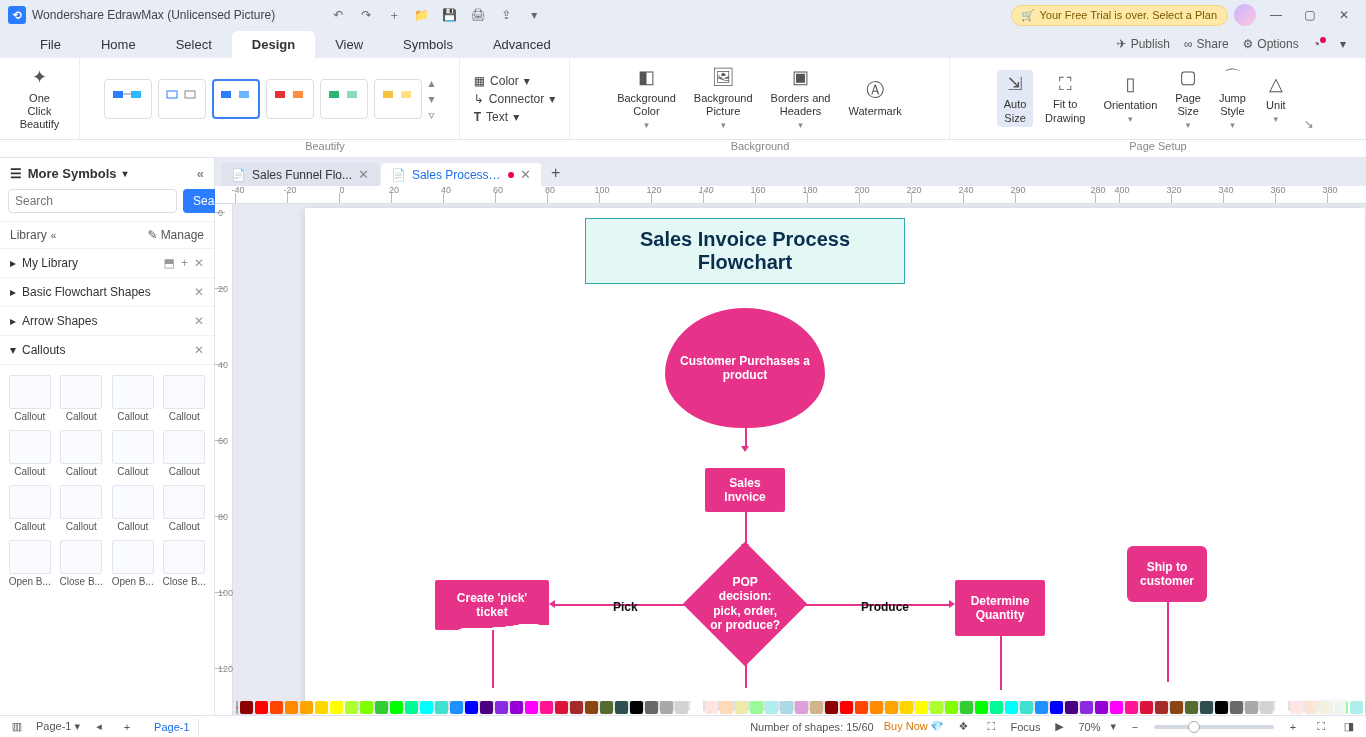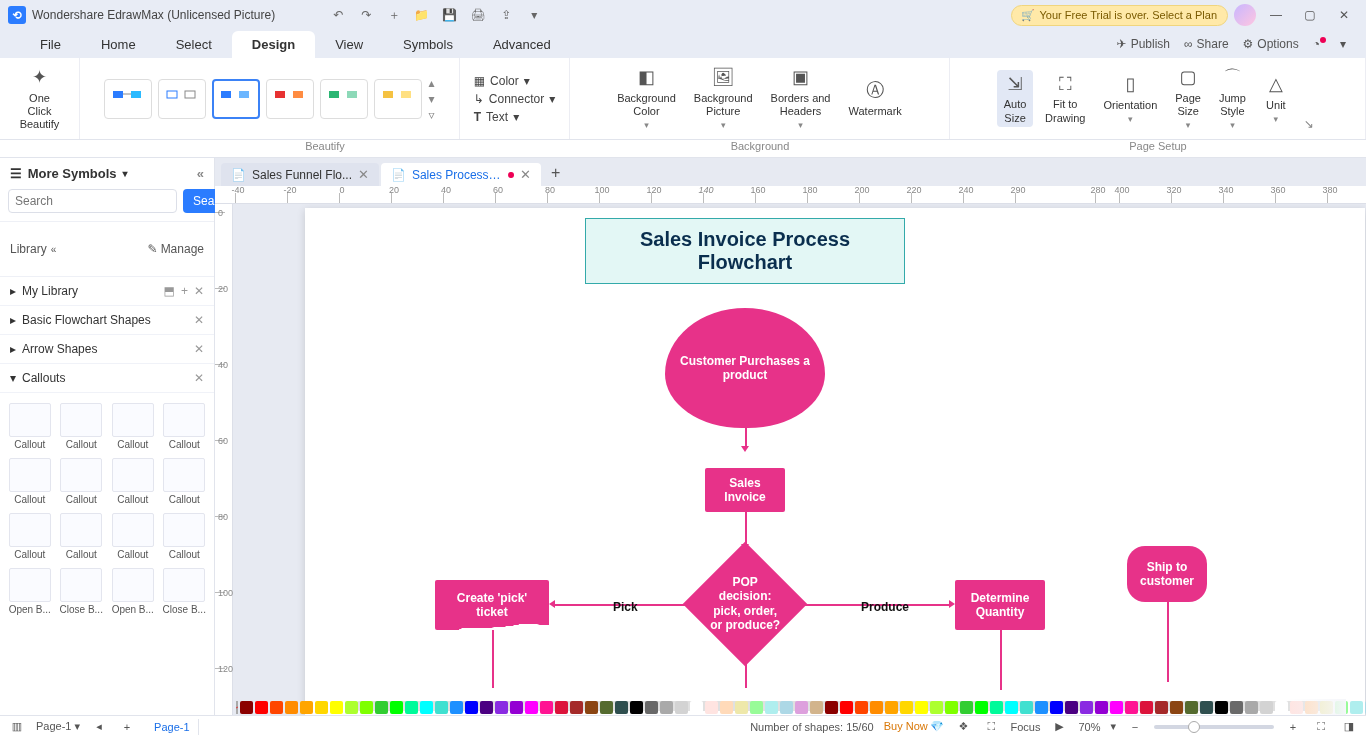--- a/index.html
+++ b/index.html
@@ -40,21 +40,21 @@
 .rl-cell{display:flex;align-items:flex-start;justify-content:center;}
 
 
 .workspace { display: flex; height: calc(737px - 30px - 28px - 82px - 18px - 22px); }
 .sidebar { width: 215px; background: #fff; border-right: 1px solid #e1e4ec; display: flex; flex-direction: column; }
 .side-hdr { display: flex; align-items: center; padding: 8px 10px; gap: 6px; font-weight: 600; font-size: 13px; }
 .side-hdr .chev { margin-left: auto; color: #888;}
 .side-search { display: flex; gap: 6px; padding: 0 8px 8px; }
 .side-search input { flex: 1; border: 1px solid #dcdfe8; border-radius: 4px; padding: 4px 6px; font-size: 12px;}
 .side-search button { background: #2b7cff; color:#fff; border:none; border-radius:4px; padding: 4px 10px; font-size:12px;}
-.side-libhdr { display: flex; align-items: center; padding: 20px 10px; font-size: 12px; color:#555; border-top:1px solid #eef0f6; border-bottom:1px solid #eef0f6;}
+.side-libhdr { display: flex; align-items: center; padding: 6px 10px; font-size: 12px; color:#555; border-top:1px solid #eef0f6; border-bottom:1px solid #eef0f6;}
 .side-libhdr .mg { margin-left:auto; display:flex; gap:3px; align-items:center;}
 .side-cat { display: flex; align-items: center; padding: 7px 10px; font-size: 12px; color:#333; border-bottom:1px solid #f0f2f8; gap:6px;}
 .side-cat .close { margin-left:auto; color:#999;}
 .side-gallery { flex:1; overflow:auto; padding: 6px 4px; }
 .gal-row { display: grid; grid-template-columns: repeat(4, 1fr); }
 .gal-item { display:flex; flex-direction:column; align-items:center; gap:2px; padding:4px 2px; font-size:10px; color:#555;}
 .gal-thumb { width:42px; height:34px; border:1px solid #e3e5ee; background:#fafbff; border-radius:2px; position:relative;}
 
 
 .canvas-area { flex:1; display:flex; flex-direction:column; position:relative; background:#e7eaf2;}
@@ -77,21 +77,21 @@
 
 .fc-title { position:absolute; left:280px; top:10px; width:320px; height:66px; border:1px solid #3aa; background:#e3f7f5; display:flex; align-items:center; justify-content:center; text-align:center; font-size:20px; font-weight:700; color:#0a2e4e; padding: 4px;}
 .shape { position:absolute; display:flex; align-items:center; justify-content:center; text-align:center; color:#fff; font-weight:600; font-size:12px; line-height:1.2; padding:6px;}
 .pink { background:#e73289;}
 .round { border-radius: 50% 50% 48% 48% / 55% 55% 45% 45%; }
 .rect { border-radius: 2px;}
 .diamond { transform: rotate(45deg); }
 .diamond > span { transform: rotate(-45deg); display:block; width:140%;}
 .doc-shape { border-radius: 2px; }
 .doc-shape::after{ content:""; position:absolute; left:0; right:0; bottom:-1px; height:10px; background: radial-gradient(ellipse at 30% 0, #e73289 50%, transparent 51%), radial-gradient(ellipse at 70% 100%, #fff 50%, transparent 51%);}
-.rounded-box { border-radius: 18px;}
+.rounded-box { border-radius: 6px;}
 .conn { position:absolute; background:#e73289;}
 .conn.h { height:1.5px;}
 .conn.v { width:1.5px;}
 .arrow-r { position:absolute; width:0;height:0; border-top:4px solid transparent; border-bottom:4px solid transparent; border-left:6px solid #e73289;}
 .arrow-l { position:absolute; width:0;height:0; border-top:4px solid transparent; border-bottom:4px solid transparent; border-right:6px solid #e73289;}
 .arrow-d { position:absolute; width:0;height:0; border-left:4px solid transparent; border-right:4px solid transparent; border-top:6px solid #e73289;}
 .conn-lbl { position:absolute; font-size:12px; font-weight:700; color:#111;}
 .canvas-hscroll{ position:absolute; left:140px; right:40px; bottom:4px; height:10px; background: rgba(0,0,0,0.12); border-radius:5px;}
 
 
@@ -548,21 +548,21 @@
         <div class="conn-lbl" style="left:308px; top:392px;">Pick</div>
 
         <div class="shape pink doc-shape" style="left:130px; top:372px; width:114px; height:50px;">
             <span>Create 'pick' ticket</span>
           </div>
 
         <div class="conn h" style="left:484px; top:396px; width:160px;"></div>
         <div class="arrow-r" style="left:644px; top:392px;"></div>
         <div class="conn-lbl" style="left:556px; top:392px;">Produce</div>
 
-        <div class="shape pink rect" style="left:650px; top:372px; width:90px; height:50px;">
+        <div class="shape pink rect" style="left:650px; top:372px; width:90px; height:56px;">
             <span>Determine Quantity</span>
           </div>
 
         <div class="shape pink rounded-box" style="left:822px; top:338px; width:80px; height:56px;">
             <span>Ship to customer</span>
           </div>
 
         <div class="conn v" style="left:695px; top:422px; height:60px;"></div>
         <div class="conn v" style="left:862px; top:394px; height:80px;"></div>
         <div class="conn v" style="left:440px; top:440px; height:40px;"></div>

